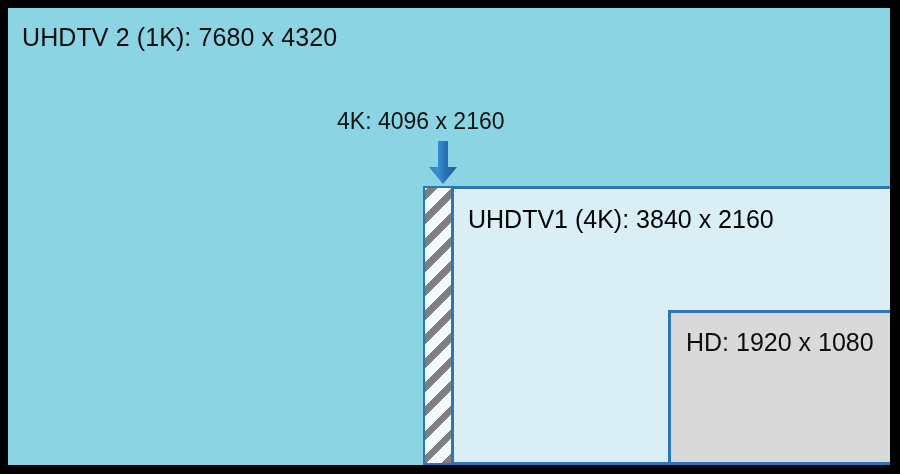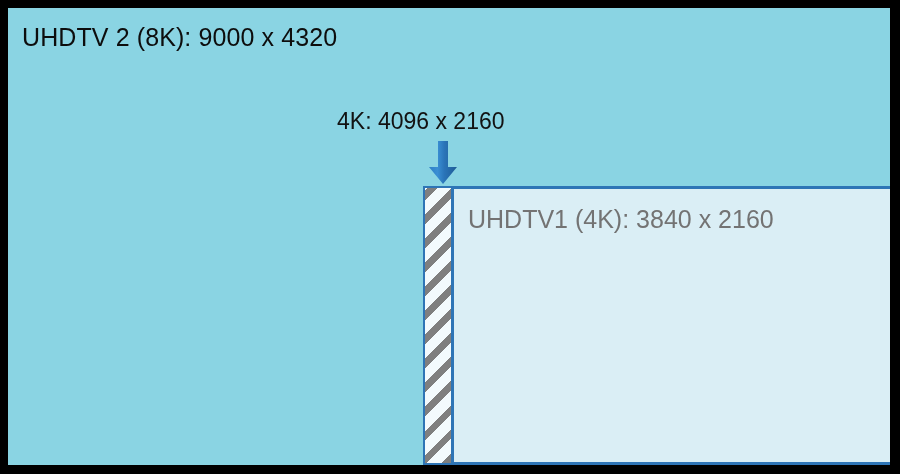--- a/index.html
+++ b/index.html
@@ -94,21 +94,21 @@
     border-right: none;
     background: #daeef5;
   }
 
   .label-uhdtv1 {
     position: absolute;
     left: 14px;
     top: 15px;
     font-size: 25px;
     line-height: 30px;
-    color: #737373;
+    color: #000000;
     white-space: nowrap;
   }
 
   
   .panel-hd {
     position: absolute;
     left: 668px;
     top: 310px;
     width: 222px;
     height: 155px;
@@ -127,21 +127,21 @@
     color: #0d0d0d;
     white-space: nowrap;
   }
 </style>
 </head>
 <body>
 
 <div id="stage">
 
   <div class="panel-8k">
-    <div class="label-8k">UHDTV 2 (8K): 9000 x 4320</div>
+    <div class="label-8k">UHDTV 2 (1K): 7680 x 4320</div>
   </div>
 
   <div class="label-4k-callout">4K: 4096 x 2160</div>
 
   <div class="arrow-down">
     <svg width="34" height="44" viewBox="0 0 34 44" xmlns="http://www.w3.org/2000/svg">
       <defs>
         <linearGradient id="arrowGrad" x1="0" y1="0" x2="1" y2="0">
           <stop offset="0%" stop-color="#2f7fc4"></stop>
           <stop offset="30%" stop-color="#3a8fd4"></stop>
@@ -152,14 +152,17 @@
       <polygon points="12,0 22,0 22,26 31,26 17,43 3,26 12,26" fill="url(#arrowGrad)"></polygon>
     </svg>
   </div>
 
   <div class="hatch-4k"></div>
 
   <div class="panel-uhdtv1">
     <div class="label-uhdtv1">UHDTV1 (4K): 3840 x 2160</div>
   </div>
 
+  <div class="panel-hd">
+    <div class="label-hd">HD: 1920 x 1080</div>
+  </div>
 
 </div>
 
 </body></html>

